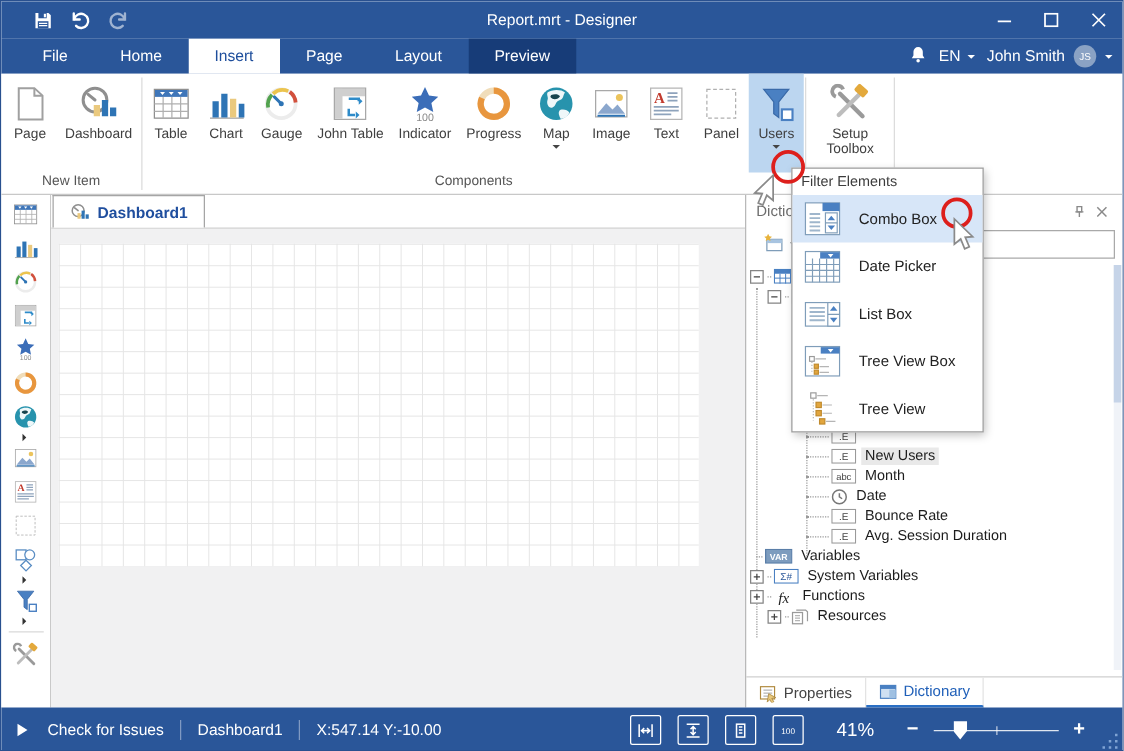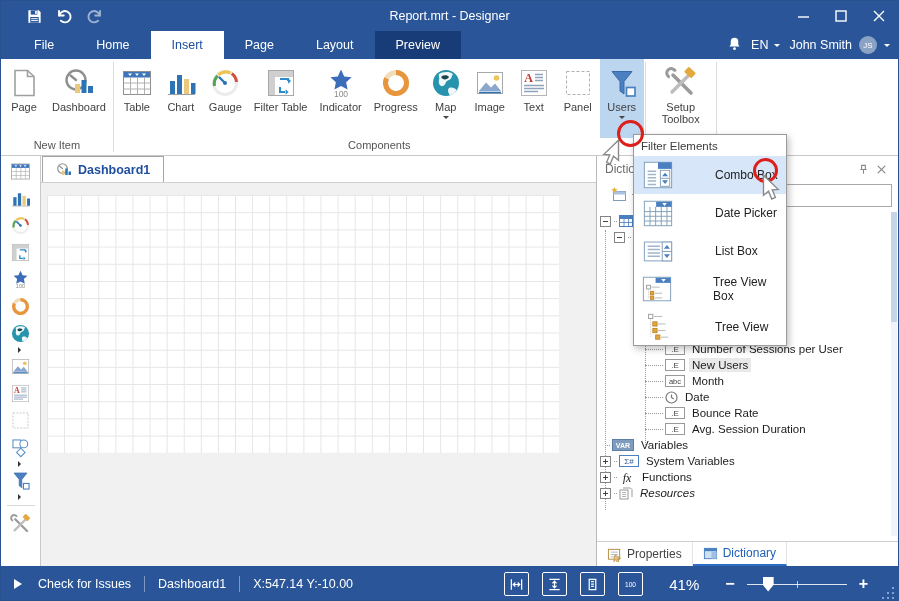--- a/index.html
+++ b/index.html
@@ -90,21 +90,21 @@
   .zminus,.zplus{font-size:16px;font-weight:bold;padding:0 4px;}
   .ztrack{width:100px;height:1px;background:rgba(255,255,255,.85);position:relative;margin:0 8px;}
   .ztick{position:absolute;left:50%;top:-3px;width:1px;height:7px;background:rgba(255,255,255,.7);}
   .zthumb{position:absolute;left:16px;top:-7px;width:11px;height:15px;background:#fff;clip-path:polygon(0 0,100% 0,100% 55%,50% 100%,0 55%);}
   .grip{position:absolute;right:4px;bottom:3px;width:14px;height:14px;}
   .grip i{position:absolute;width:2.5px;height:2.5px;background:#7fa3d4;}
 
   
   .dropdown{position:absolute;left:632px;top:133px;width:154px;height:212px;background:#fff;border:1px solid #9b9b9b;box-shadow:2px 3px 7px rgba(0,0,0,.25);z-index:50;}
   .ddhead{height:21px;font-size:11.5px;color:#3c3c3c;display:flex;align-items:center;padding-left:7px;}
-  .dditem{height:38px;display:flex;align-items:center;padding-left:7px;font-size:12px;color:#222;gap:28px;}
+  .dditem{height:38px;display:flex;align-items:center;padding-left:7px;font-size:12px;color:#222;}
   .dditem.selected{background:#d7e6f8;}
   .ddic{width:34px;height:34px;display:flex;align-items:center;justify-content:center;margin-right:12px;}
   .ddic svg{width:32px;height:32px;}
 
   
   .ann{position:absolute;z-index:60;}
   .redcircle{border:3.5px solid #dd1f1c;border-radius:50%;background:transparent;}
   .cursor svg{width:22px;height:30px;}
 </style>
 </head>
@@ -256,21 +256,21 @@
                 <svg viewBox="0 0 32 32">
                   <rect x="3.5" y="3.5" width="25" height="25" fill="#fff" stroke="#a8a8a8"></rect>
                   <rect x="4" y="4" width="24" height="6" fill="#cfcfcf"></rect>
                   <rect x="4" y="4" width="6" height="24" fill="#cfcfcf"></rect>
                   <path d="M23 14v-2h-8" fill="none" stroke="#2e8bc9" stroke-width="2"></path>
                   <path d="M23 11.2l3 2.8-3 2.8z" fill="#2e8bc9"></path>
                   <path d="M15 20v5h5" fill="none" stroke="#2e8bc9" stroke-width="2"></path>
                   <path d="M17.8 25l2.8-3 2.8 3z" fill="#2e8bc9" transform="rotate(90 20.6 25)"></path>
                 </svg>
               </span>
-              <span class="rlab">Filter Table</span>
+              <span class="rlab">John Table</span>
             </div>
             <div class="ritem">
               <span class="ric">
                 <svg viewBox="0 0 32 32">
                   <path d="M16 2.5l3.2 6.9 7.4.9-5.5 5 1.5 7.3-6.6-3.7-6.6 3.7 1.5-7.3-5.5-5 7.4-.9z" fill="#3b6db8"></path>
                   <text x="16" y="29.5" font-size="8.5" text-anchor="middle" fill="#8a8a8a" font-family="Liberation Sans,sans-serif">100</text>
                 </svg>
               </span>
               <span class="rlab">Indicator</span>
             </div>
@@ -600,21 +600,20 @@
             <span class="tlabel">Page / Session</span>
           </div>
           <div class="trow" style="padding-left: 48px;">
             <span class="conn" style="width:18px"></span>
             <span class="ticon">
               <svg viewBox="0 0 20 12" width="20" height="12">
                 <rect x=".5" y=".5" width="19" height="11" fill="#fff" stroke="#9a9a9a"></rect>
                 <text x="10" y="9" font-size="8" text-anchor="middle" fill="#444" font-family="Liberation Sans,sans-serif">.E</text>
               </svg>
             </span>
-            <span class="tlabel">Number of Sessions per User</span>
           </div>
           <div class="trow hl" style="padding-left: 48px;">
             <span class="conn" style="width:18px"></span>
             <span class="ticon">
               <svg viewBox="0 0 20 12" width="20" height="12">
                 <rect x=".5" y=".5" width="19" height="11" fill="#fff" stroke="#9a9a9a"></rect>
                 <text x="10" y="9" font-size="8" text-anchor="middle" fill="#444" font-family="Liberation Sans,sans-serif">.E</text>
               </svg>
             </span>
             <span class="tlabel">New Users</span>
@@ -683,21 +682,21 @@
           <div class="trow" style="padding-left: 3px;">
             <span class="expand plus"></span>
             <span class="conn" style="width:3px"></span>
             <span class="ticon">
               <svg viewBox="0 0 16 13" width="16" height="13">
                 <text x="8" y="11" font-size="12" font-style="italic" text-anchor="middle" fill="#222" font-family="Liberation Serif,serif">fx</text>
               </svg>
             </span>
             <span class="tlabel">Functions</span>
           </div>
-          <div class="trow" style="padding-left: 3px; font-style: italic;">
+          <div class="trow" style="padding-left: 17px;">
             <span class="expand plus"></span>
             <span class="conn" style="width:3px"></span>
             <span class="ticon">
               <svg viewBox="0 0 14 13" width="14" height="13">
                 <rect x="1" y="3" width="8" height="9" fill="#fff" stroke="#9a9a9a"></rect>
                 <path d="M4 1h7.5l1.5 1.5V10" fill="none" stroke="#9a9a9a"></path>
                 <path d="M3 5.5h4M3 7.5h4M3 9.5h4" stroke="#b5b5b5"></path>
               </svg>
             </span>
             <span class="tlabel">Resources</span>

